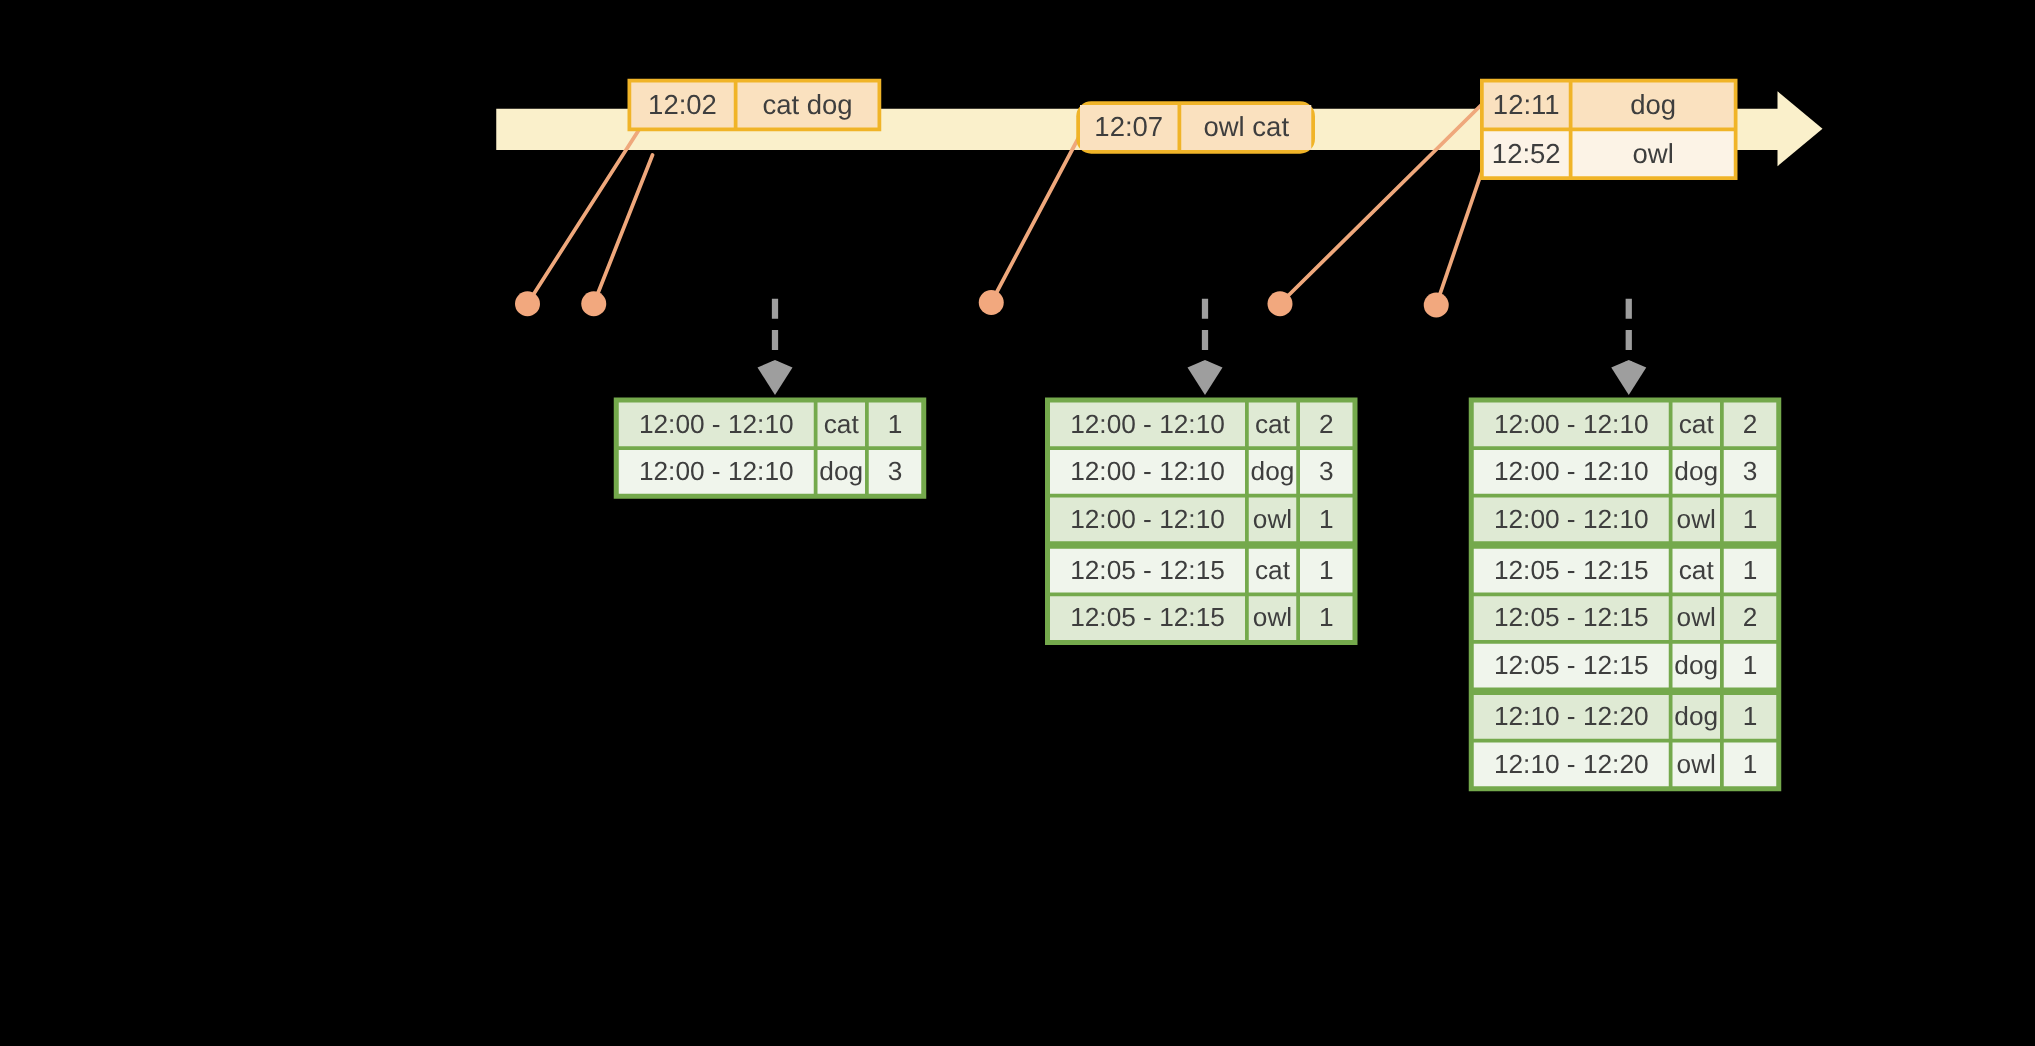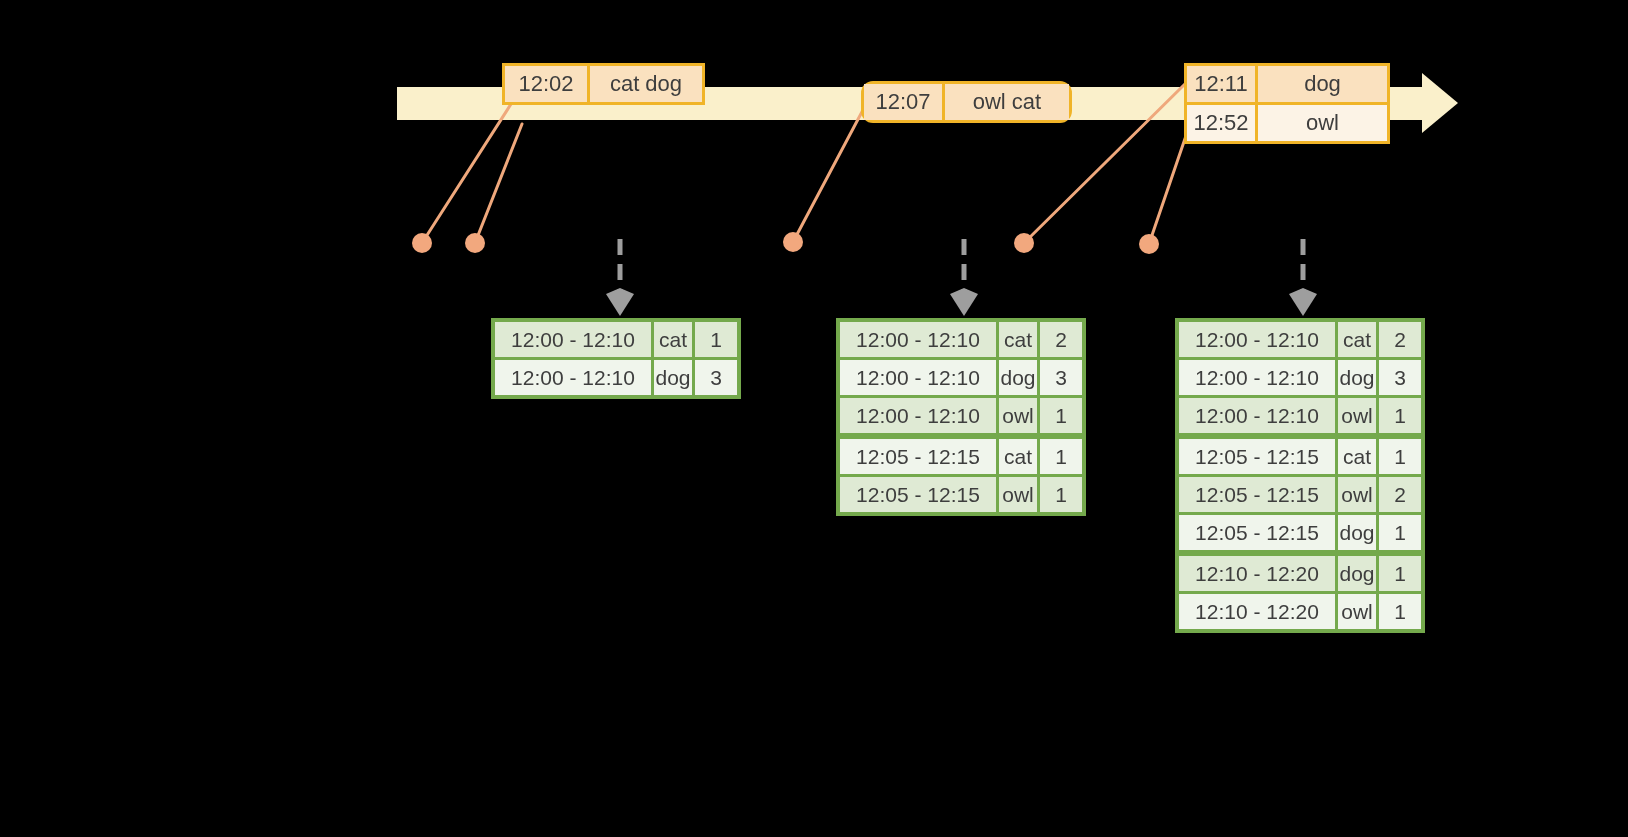--- a/index.html
+++ b/index.html
@@ -16,21 +16,21 @@
     border-left:36px solid #FAF0CB;
   }
   
   .etable{background:#F0B428;padding:3px;display:flex;flex-direction:column;gap:3px;z-index:10;}
   .erow{display:flex;gap:3px;height:36px;}
   .ecell{display:flex;align-items:center;justify-content:center;
          font-size:22px;color:#3E3E3E;}
   .erow-dark .ecell{background:#FAE1BF;}
   .erow-light .ecell{background:#FCF3E6;}
   .et1{left:502px;top:63px;}  .et1 .c-time{width:82px;}  .et1 .c-words{width:112px;}
-  .et2{left:861px;top:81px;border-radius:12px;}  .et2 .c-time{width:78px;}  .et2 .c-words{width:124px;}
+  .et2{left:861px;top:81px;border-radius:12px;}  .et2 .c-time{width:78px;}  .et2 .c-words{width:104px;}
   .et3{left:1184px;top:63px;} .et3 .c-time{width:68px;}  .et3 .c-words{width:129px;}
   
   .rtable{background:#74A94C;padding:4px;display:flex;flex-direction:column;gap:3px;z-index:10;}
   .rrow{display:flex;gap:3px;height:35px;}
   .rrow.group-start{margin-top:3px;}
   .rcell{display:flex;align-items:center;justify-content:center;
          font-size:21px;color:#3E3E3E;}
   .rcell.c-window{width:156px;}
   .rcell.c-word{width:38px;}
   .rcell.c-count{width:42px;}

